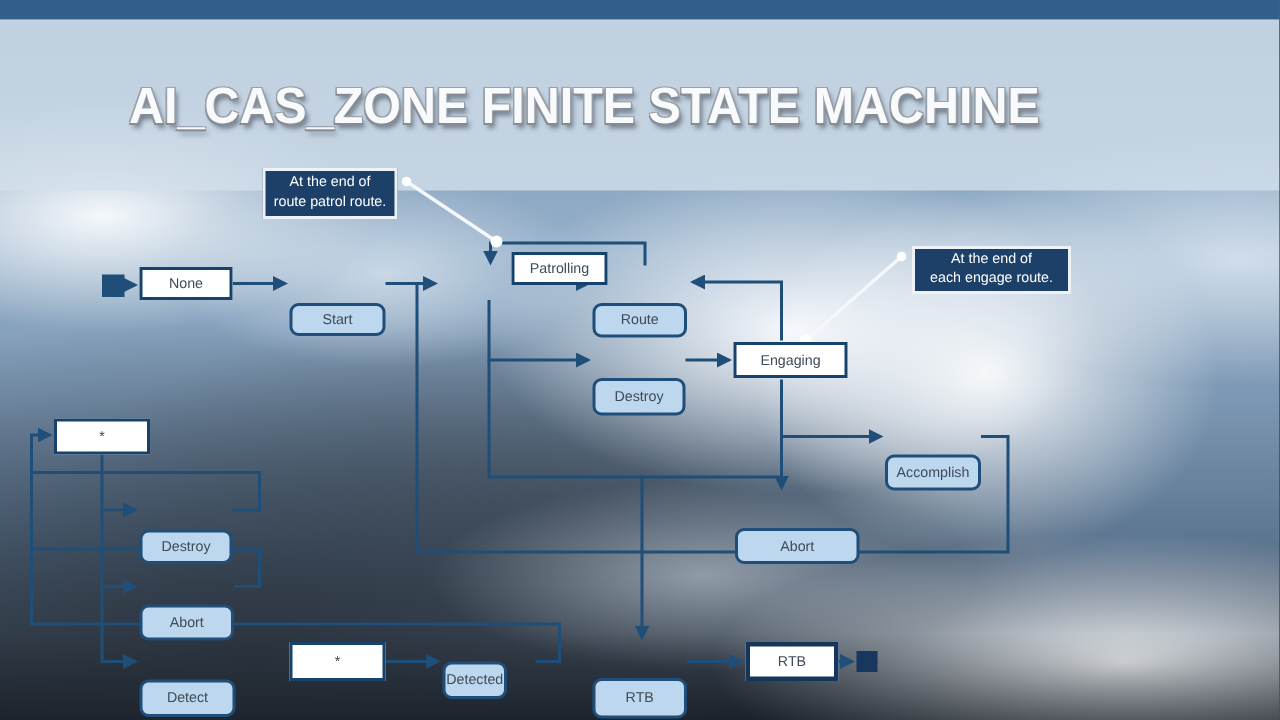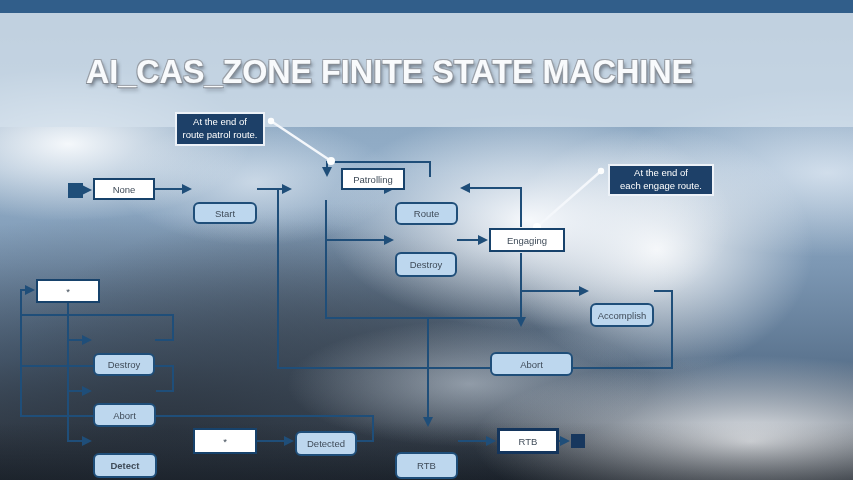--- a/index.html
+++ b/index.html
@@ -103,23 +103,23 @@
   <div class="node rd" style="left:193px;top:178px;width:64px;height:22px;">Start</div>
   <div class="node" style="left:293px;top:168px;width:64px;height:22px;margin-left:48px;">Patrolling</div>
   <div class="node rd" style="left:395px;top:178px;width:63px;height:23px;">Route</div>
   <div class="node rd" style="left:395px;top:228px;width:62px;height:25px;">Destroy</div>
   <div class="node" style="left:489px;top:228px;width:76px;height:24px;">Engaging</div>
   <div class="node rd" style="left:590px;top:279px;width:64px;height:24px;">Accomplish</div>
   <div class="node rd" style="left:490px;top:328px;width:83px;height:24px;">Abort</div>
   <div class="node" style="left:36px;top:279px;width:64px;height:24px;">*</div>
   <div class="node rd" style="left:93px;top:329px;width:62px;height:23px;">Destroy</div>
   <div class="node rd" style="left:93px;top:379px;width:63px;height:24px;">Abort</div>
-  <div class="node rd" style="left:93px;top:429px;width:64px;height:25px;font-weight:bold;">Detect</div>
+  <div class="node rd" style="left:93px;top:429px;width:64px;height:25px;">Detect</div>
   <div class="node" style="left:193px;top:428px;width:64px;height:26px;">*</div>
-  <div class="node rd" style="left:295px;top:407px;width:62px;height:25px;">Detected</div>
+  <div class="node rd" style="left:295px;top:417px;width:43px;height:25px;">Detected</div>
   <div class="node rd" style="left:395px;top:428px;width:63px;height:27px;">RTB</div>
   <div class="node thick" style="left:497px;top:428px;width:62px;height:26px;">RTB</div>
 
   <div class="callout" style="left:175px;top:112px;width:90px;height:34px;">
     <div>At the end of</div>
     <div>route patrol route.</div>
   </div>
   <div class="callout" style="left:608px;top:164px;width:106px;height:32px;">
     <div>At the end of</div>
     <div>each engage route.</div>

